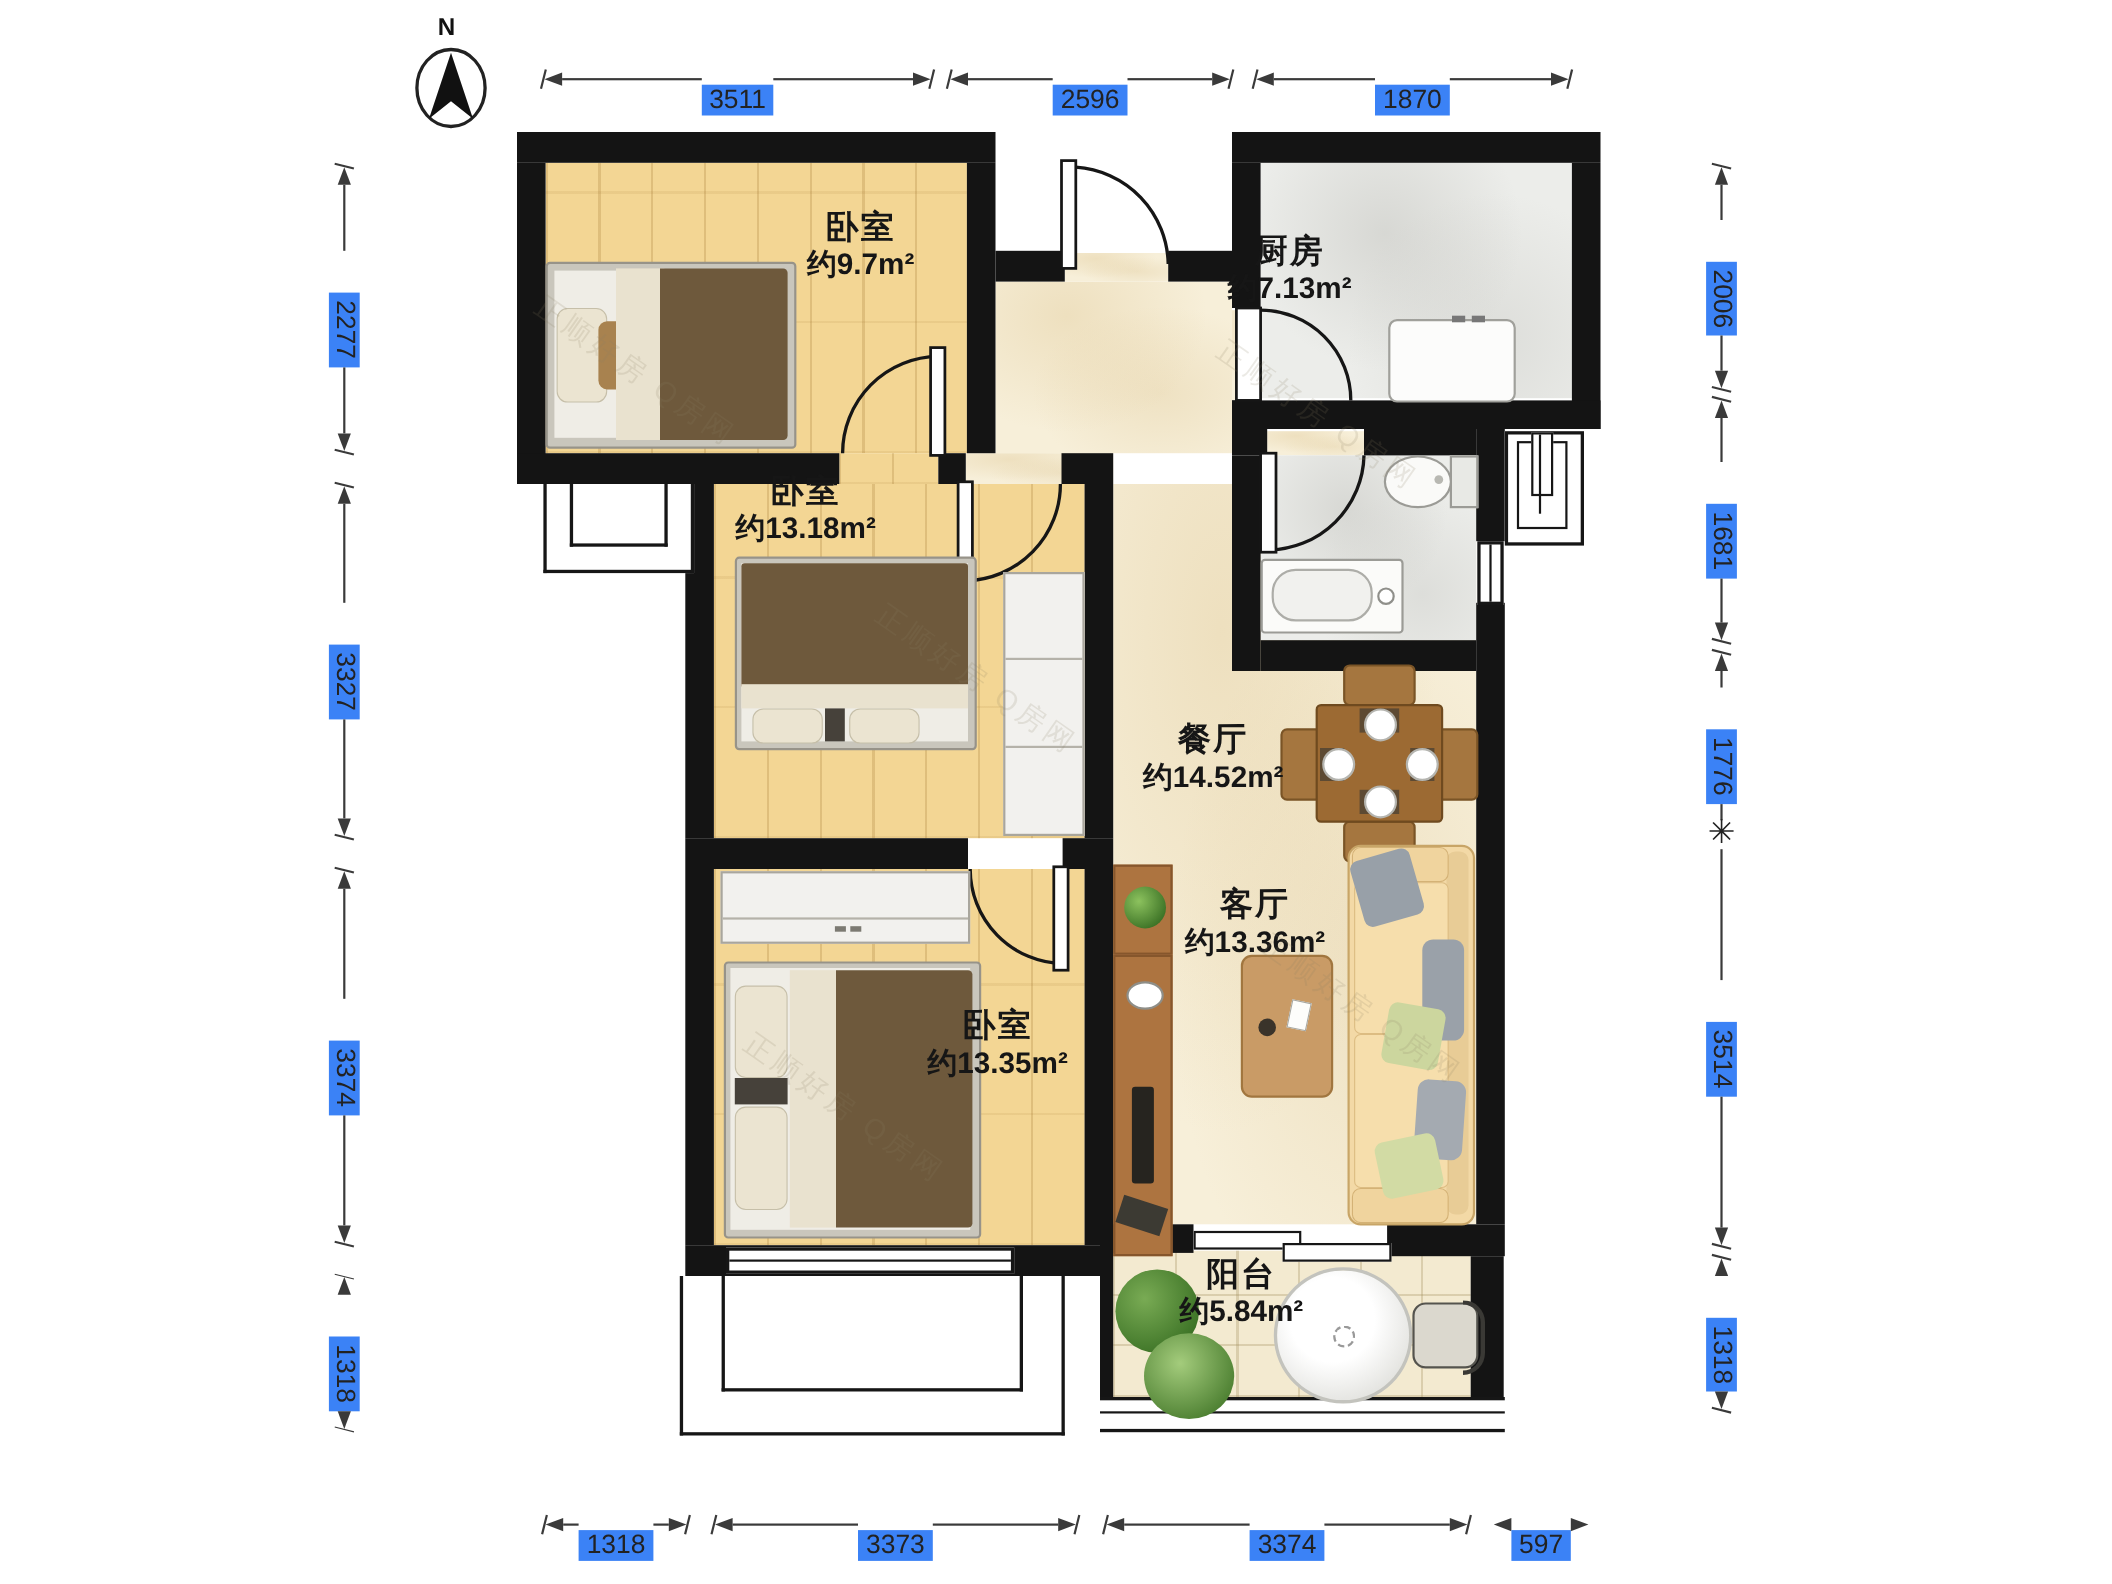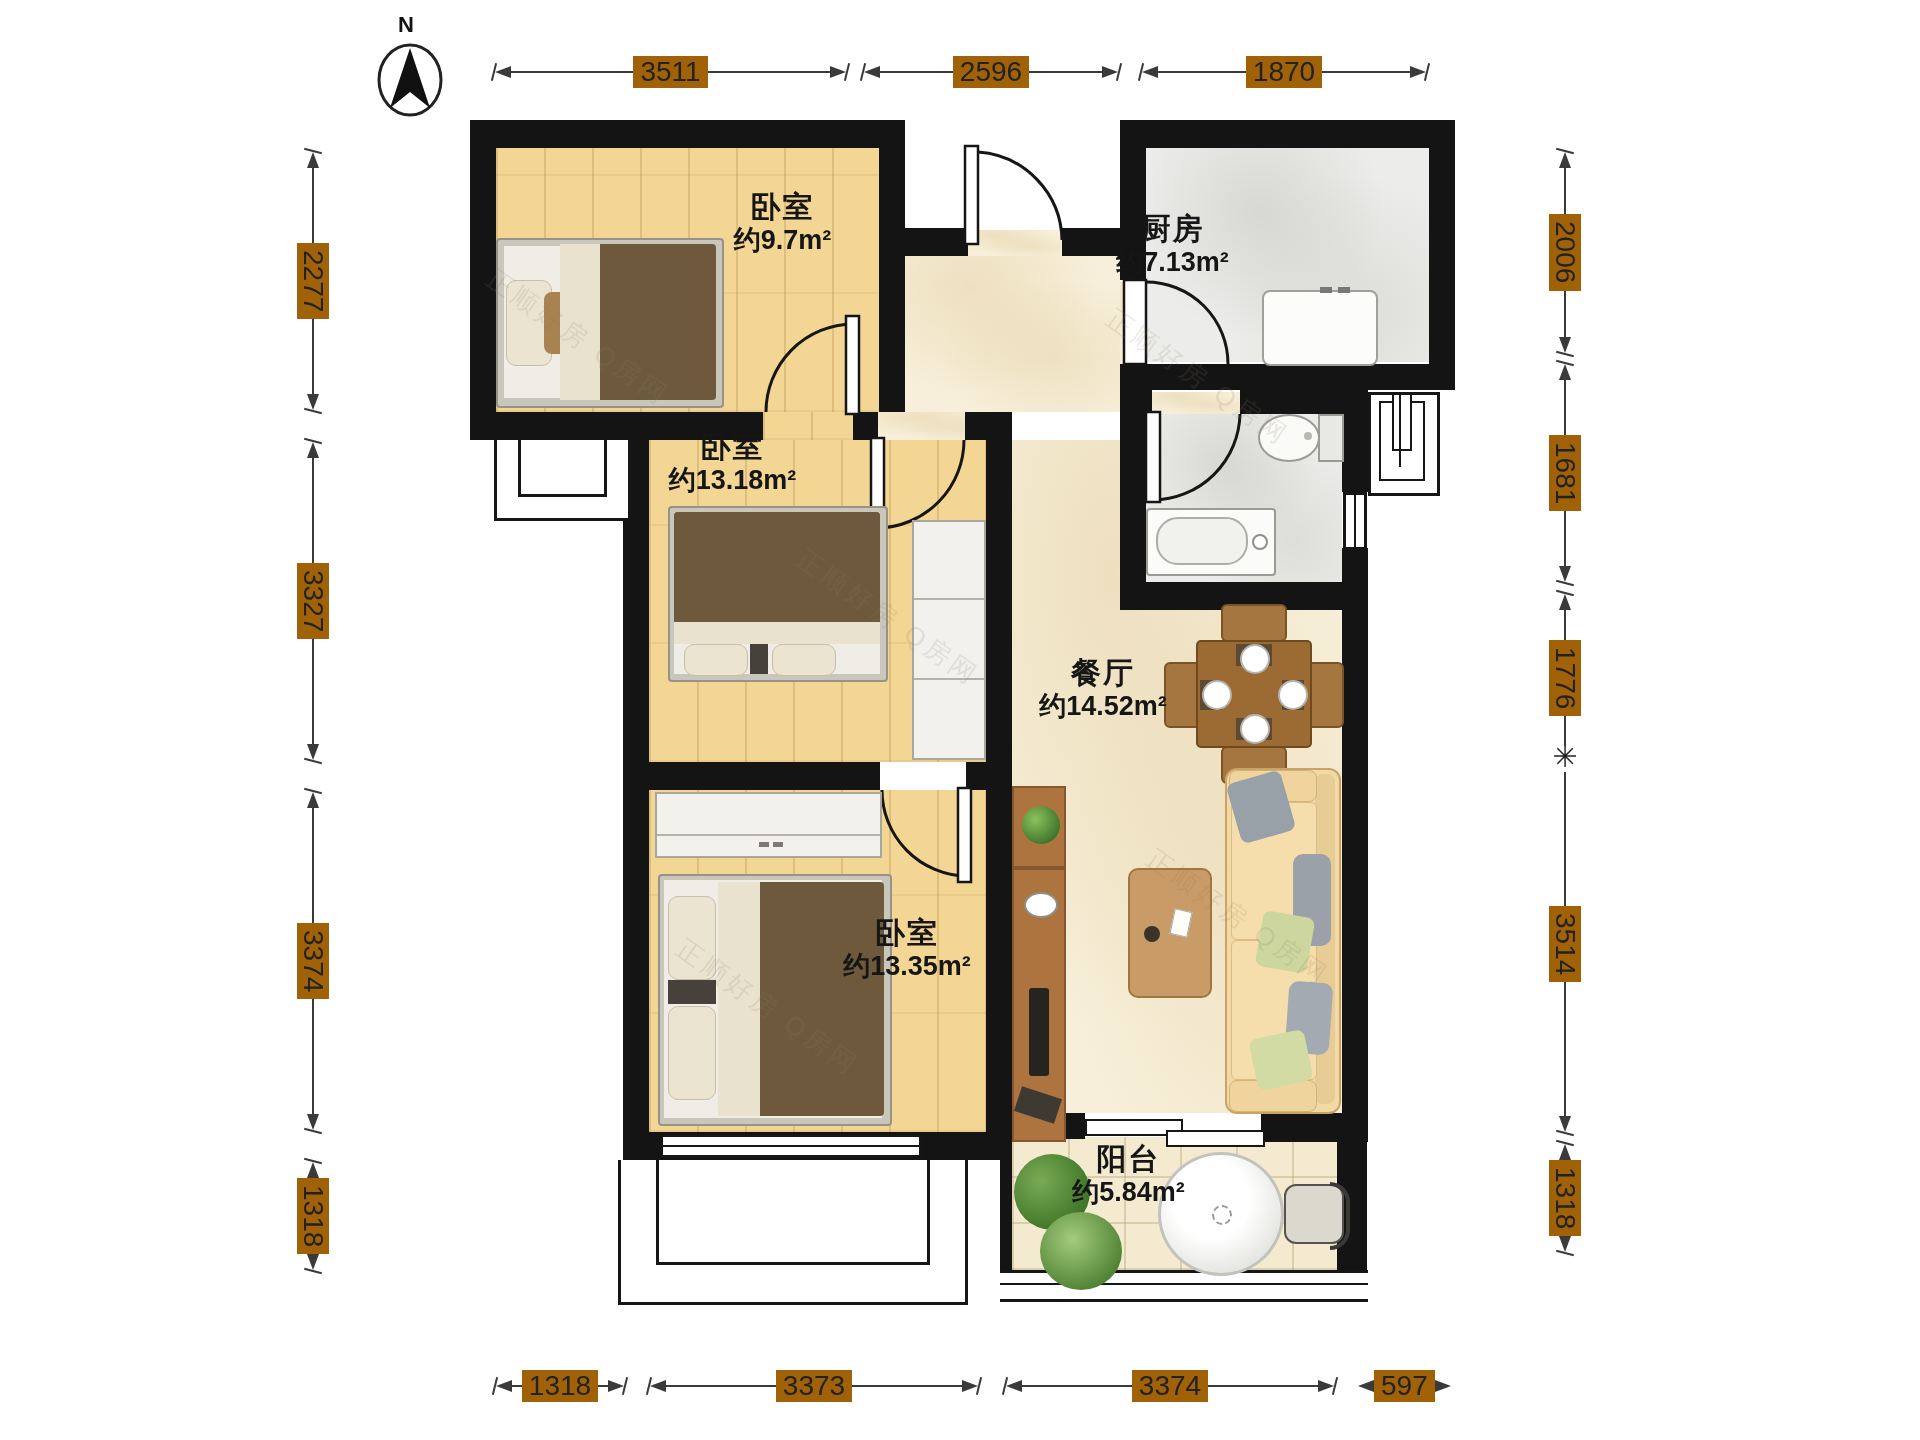--- a/index.html
+++ b/index.html
@@ -36,21 +36,21 @@
   .ln{background:#3a3a3a;}
   .dimh .ln{flex:1;height:2px;}
   .dimv .ln{flex:1;width:2px;}
   .ah{width:0;height:0;border:6px solid transparent;}
   .ah-l{border-right:16px solid #3a3a3a;border-left:0;}
   .ah-r{border-left:16px solid #3a3a3a;border-right:0;}
   .ah-u{border:6px solid transparent;border-bottom:16px solid #3a3a3a;border-top:0;}
   .ah-d{border:6px solid transparent;border-top:16px solid #3a3a3a;border-bottom:0;}
   .dimh .tick{width:2px;height:18px;background:#3a3a3a;transform:rotate(14deg);}
   .dimv .tick{width:18px;height:2px;background:#3a3a3a;transform:rotate(14deg);}
-  .dlab{font-size:28px;color:#222;background:#a16207;}
+  .dlab{font-size:24px;color:#222;background:#3b82f6;margin-top:38px;}
   .dimh .dlab{padding:0 7px;}
   .dimv .dlab{writing-mode:vertical-rl;padding:7px 0;}
   .star{font-size:30px;line-height:22px;color:#222;background:#fff;}
   
   .bedframe{position:absolute;background:#c9c6bc;border:2px solid #979389;border-radius:4px;}
   .mattress{position:absolute;background:#efede6;}
   .pillow{position:absolute;background:#ebe4d1;border:1px solid #c6bfa9;border-radius:10px;}
   .pillow-br{position:absolute;background:#a8824f;border-radius:8px;}
   .sheet{position:absolute;background:#e9e2cf;}
   .blanket{position:absolute;background:#6e593c;}
@@ -284,20 +284,24 @@
     <div class="rarea">约7.13m²</div>
   </div>
   <div class="rlabel" style="left:640px;top:430px;width:185px;">
     <div class="rname">卧室</div>
     <div class="rarea">约13.18m²</div>
   </div>
   <div class="rlabel" style="left:1008px;top:656px;width:190px;">
     <div class="rname">餐厅</div>
     <div class="rarea">约14.52m²</div>
   </div>
+  <div class="rlabel" style="left:1046px;top:806px;width:190px;">
+    <div class="rname">客厅</div>
+    <div class="rarea">约13.36m²</div>
+  </div>
   <div class="rlabel" style="left:812px;top:916px;width:190px;">
     <div class="rname">卧室</div>
     <div class="rarea">约13.35m²</div>
   </div>
   <div class="rlabel" style="left:1036px;top:1142px;width:185px;">
     <div class="rname">阳台</div>
     <div class="rarea">约5.84m²</div>
   </div>
 
   <div class="dimh" style="left:493px;top:58px;width:355px;">

